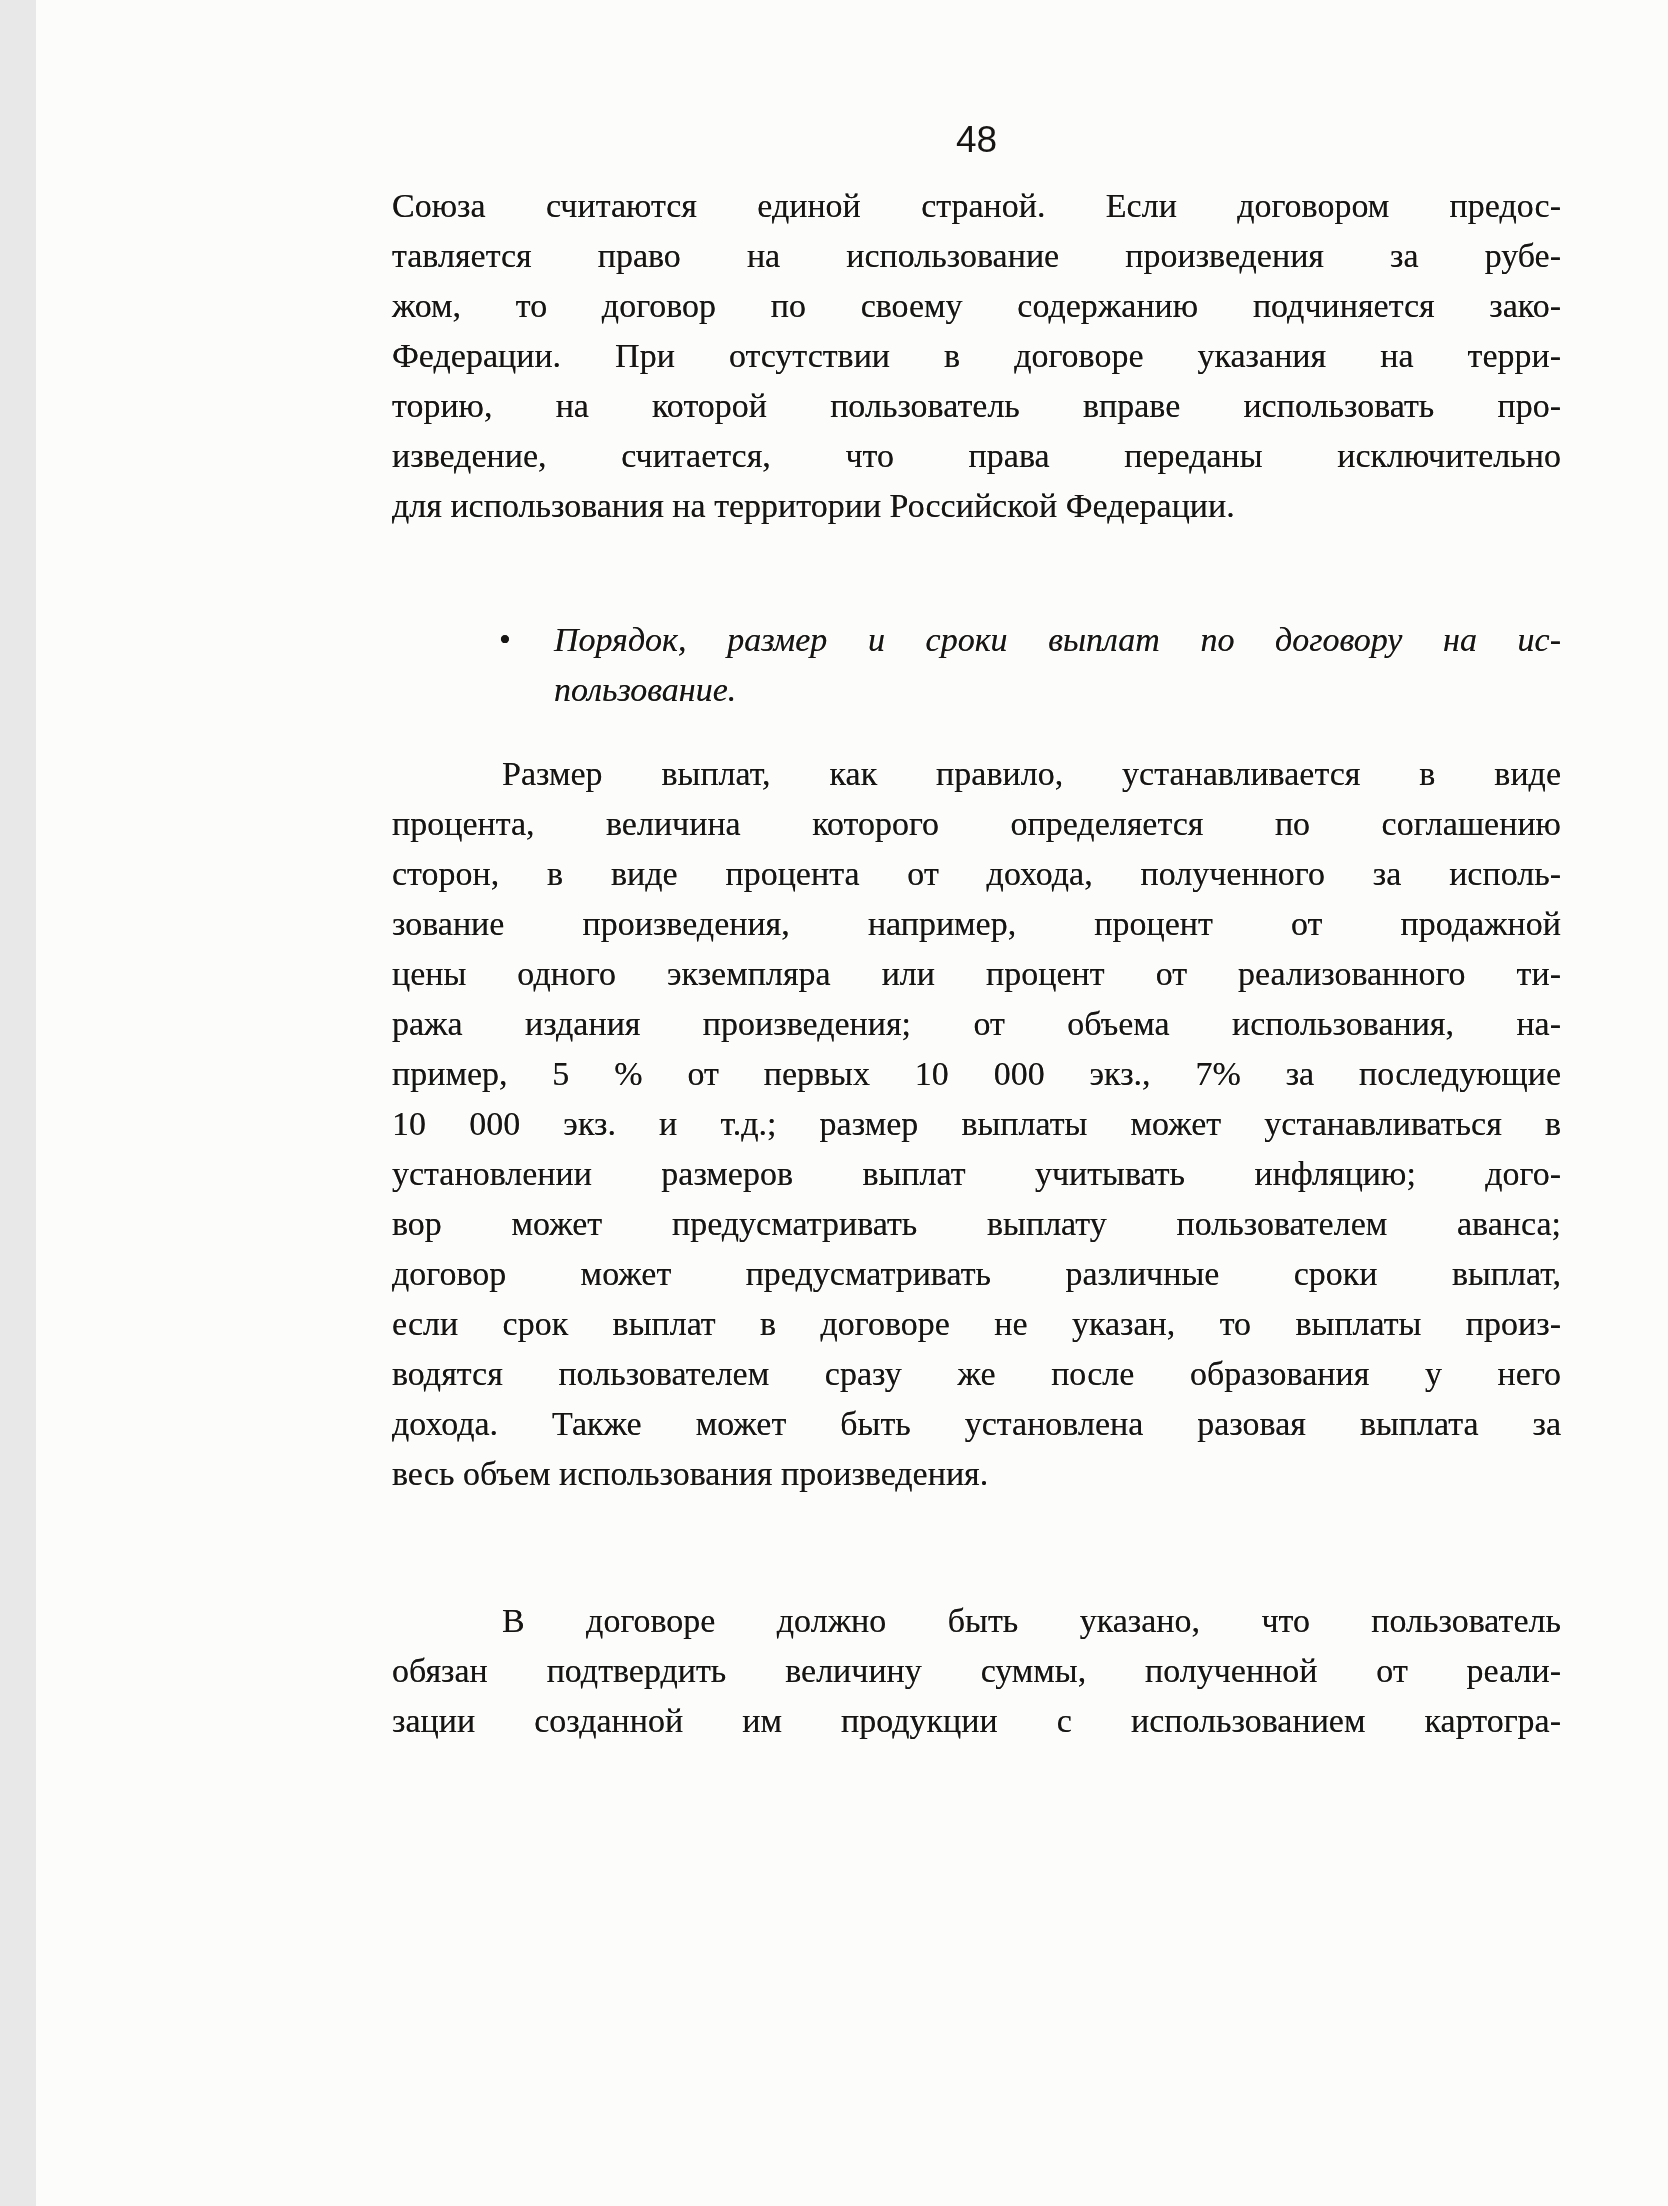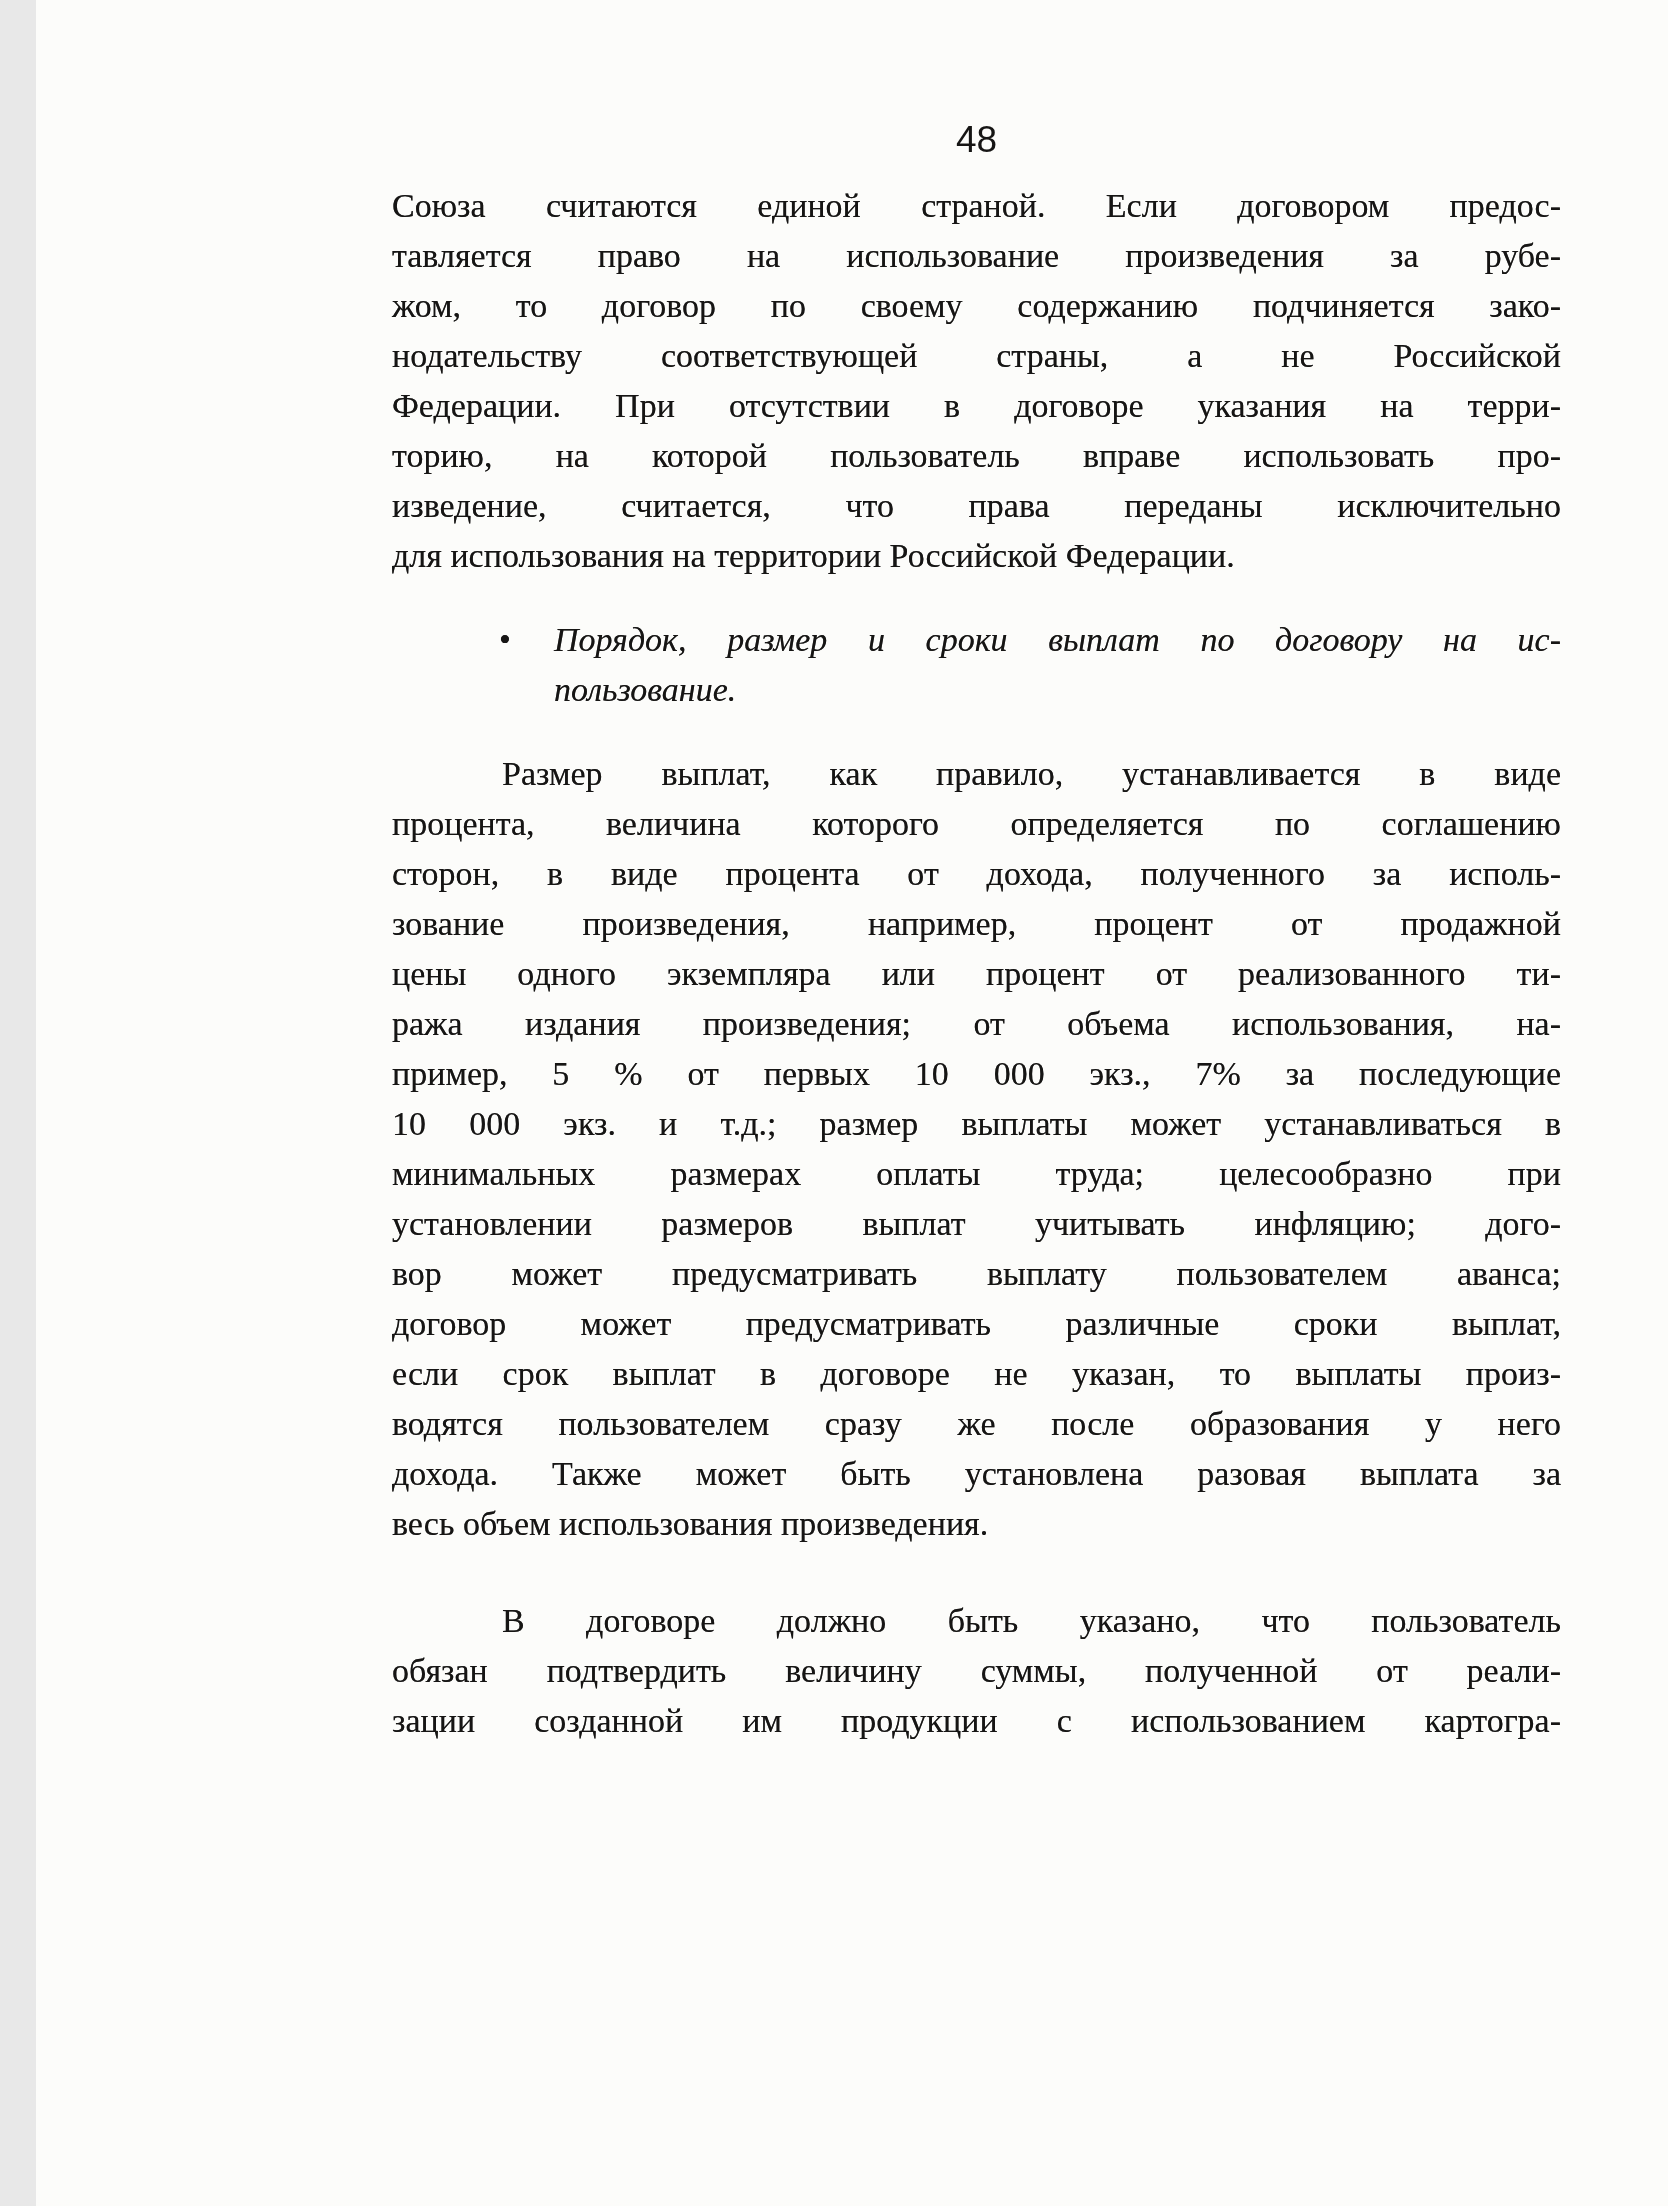--- a/index.html
+++ b/index.html
@@ -65,21 +65,20 @@
 <body>
 
 <div class="page">
 
   <div class="page-number">48</div>
 
   <div class="textblock" style="top:181px">
     <div class="line">Союза считаются единой страной. Если договором предос-</div>
     <div class="line">тавляется право на использование произведения за рубе-</div>
     <div class="line">жом, то договор по своему содержанию подчиняется зако-</div>
-    <div class="line">нодательству соответствующей страны, а не Российской</div>
     <div class="line">Федерации. При отсутствии в договоре указания на терри-</div>
     <div class="line">торию, на которой пользователь вправе использовать про-</div>
     <div class="line">изведение, считается, что права переданы исключительно</div>
     <div class="line last">для использования на территории Российской Федерации.</div>
   </div>
 
   <div class="textblock bullet-block" style="top:615px">
     <span class="bullet-marker">•</span>
     <div class="line">Порядок, размер и сроки выплат по договору на ис-</div>
     <div class="line last">пользование.</div>
@@ -87,21 +86,20 @@
 
   <div class="textblock" style="top:749px">
     <div class="line indent">Размер выплат, как правило, устанавливается в виде</div>
     <div class="line">процента, величина которого определяется по соглашению</div>
     <div class="line">сторон, в виде процента от дохода, полученного за исполь-</div>
     <div class="line">зование произведения, например, процент от продажной</div>
     <div class="line">цены одного экземпляра или процент от реализованного ти-</div>
     <div class="line">ража издания произведения; от объема использования, на-</div>
     <div class="line">пример, 5 % от первых 10 000 экз., 7% за последующие</div>
     <div class="line">10 000 экз. и т.д.; размер выплаты может устанавливаться в</div>
-    <div class="line">минимальных размерах оплаты труда; целесообразно при</div>
     <div class="line">установлении размеров выплат учитывать инфляцию; дого-</div>
     <div class="line">вор может предусматривать выплату пользователем аванса;</div>
     <div class="line">договор может предусматривать различные сроки выплат,</div>
     <div class="line">если срок выплат в договоре не указан, то выплаты произ-</div>
     <div class="line">водятся пользователем сразу же после образования у него</div>
     <div class="line">дохода. Также может быть установлена разовая выплата за</div>
     <div class="line last">весь объем использования произведения.</div>
   </div>
 
   <div class="textblock" style="top:1596px">

